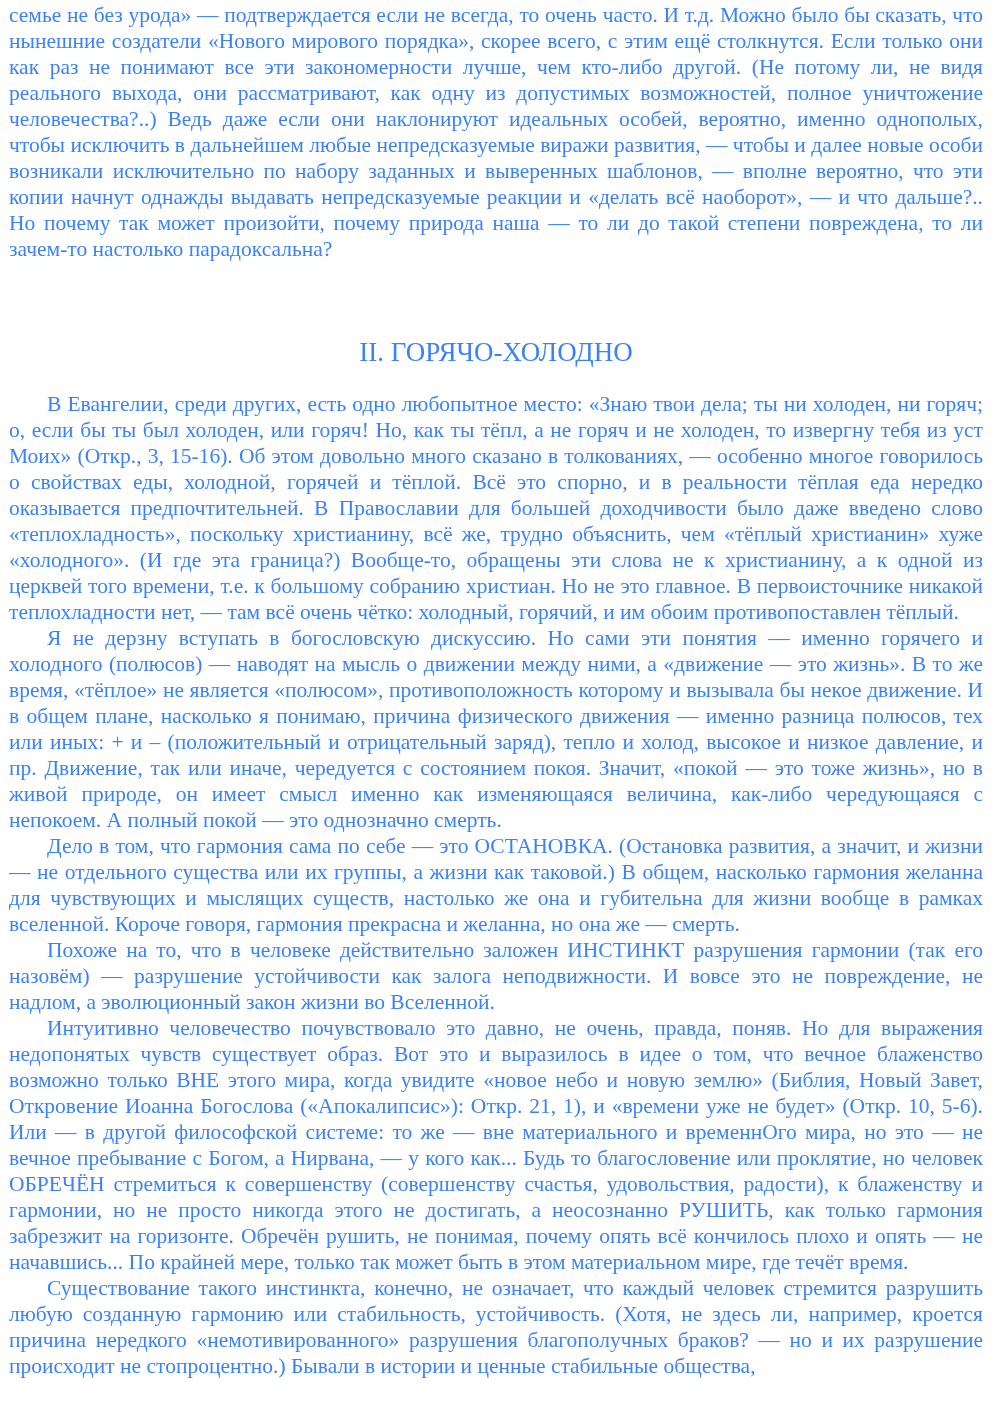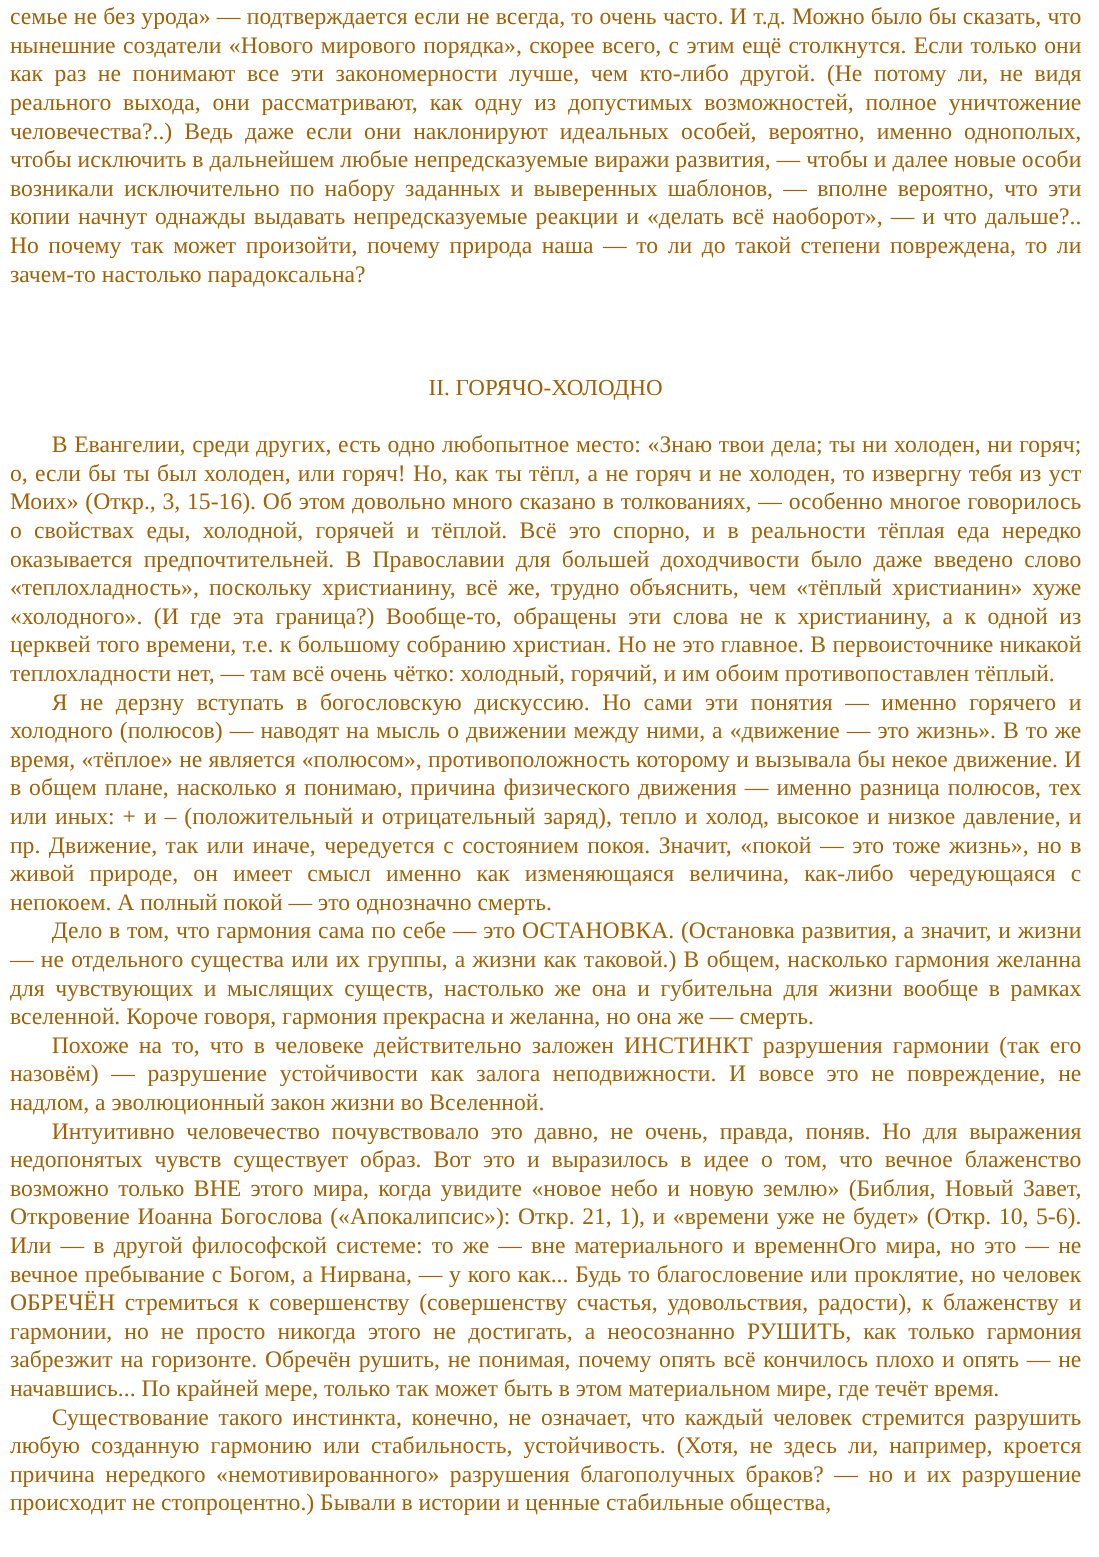--- a/index.html
+++ b/index.html
@@ -8,38 +8,38 @@
     background: #ffffff;
   }
   .page {
     position: relative;
     width: 999px;
     height: 1415px;
     box-sizing: border-box;
     padding: 2px 16px 0 9px;
     overflow: hidden;
     background: #ffffff;
-    color: #a16207;
+    color: #3b82f6;
     font-family: "Liberation Serif", "DejaVu Serif", serif;
     font-size: 21.5px;
     line-height: 26px;
     text-align: justify;
   }
   .para {
     margin: 0;
     padding: 0;
     text-align: justify;
   }
   .para.indent {
     text-indent: 38px;
   }
   .section-heading {
     margin: 77px 0 26px 0;
     padding: 0;
-    font-size: 21px;
+    font-size: 27px;
     font-weight: normal;
     text-align: center;
     text-indent: 0;
   }
 </style>
 </head>
 <body>
 
 <div class="page">
 

